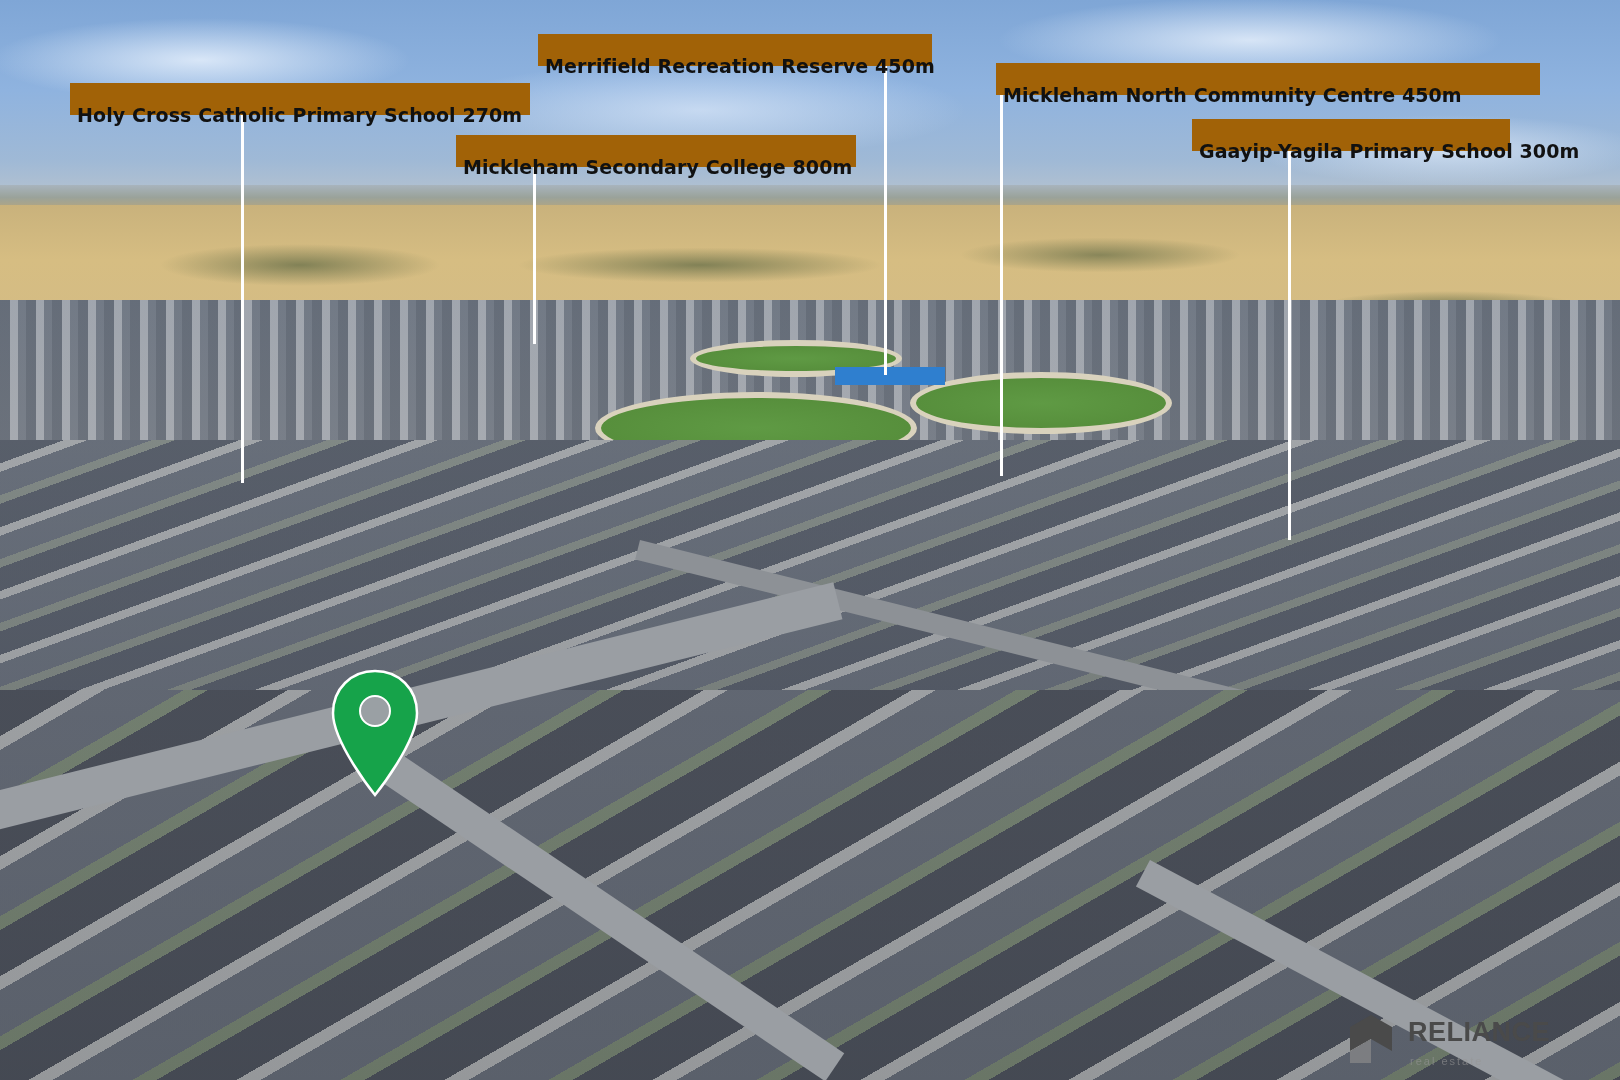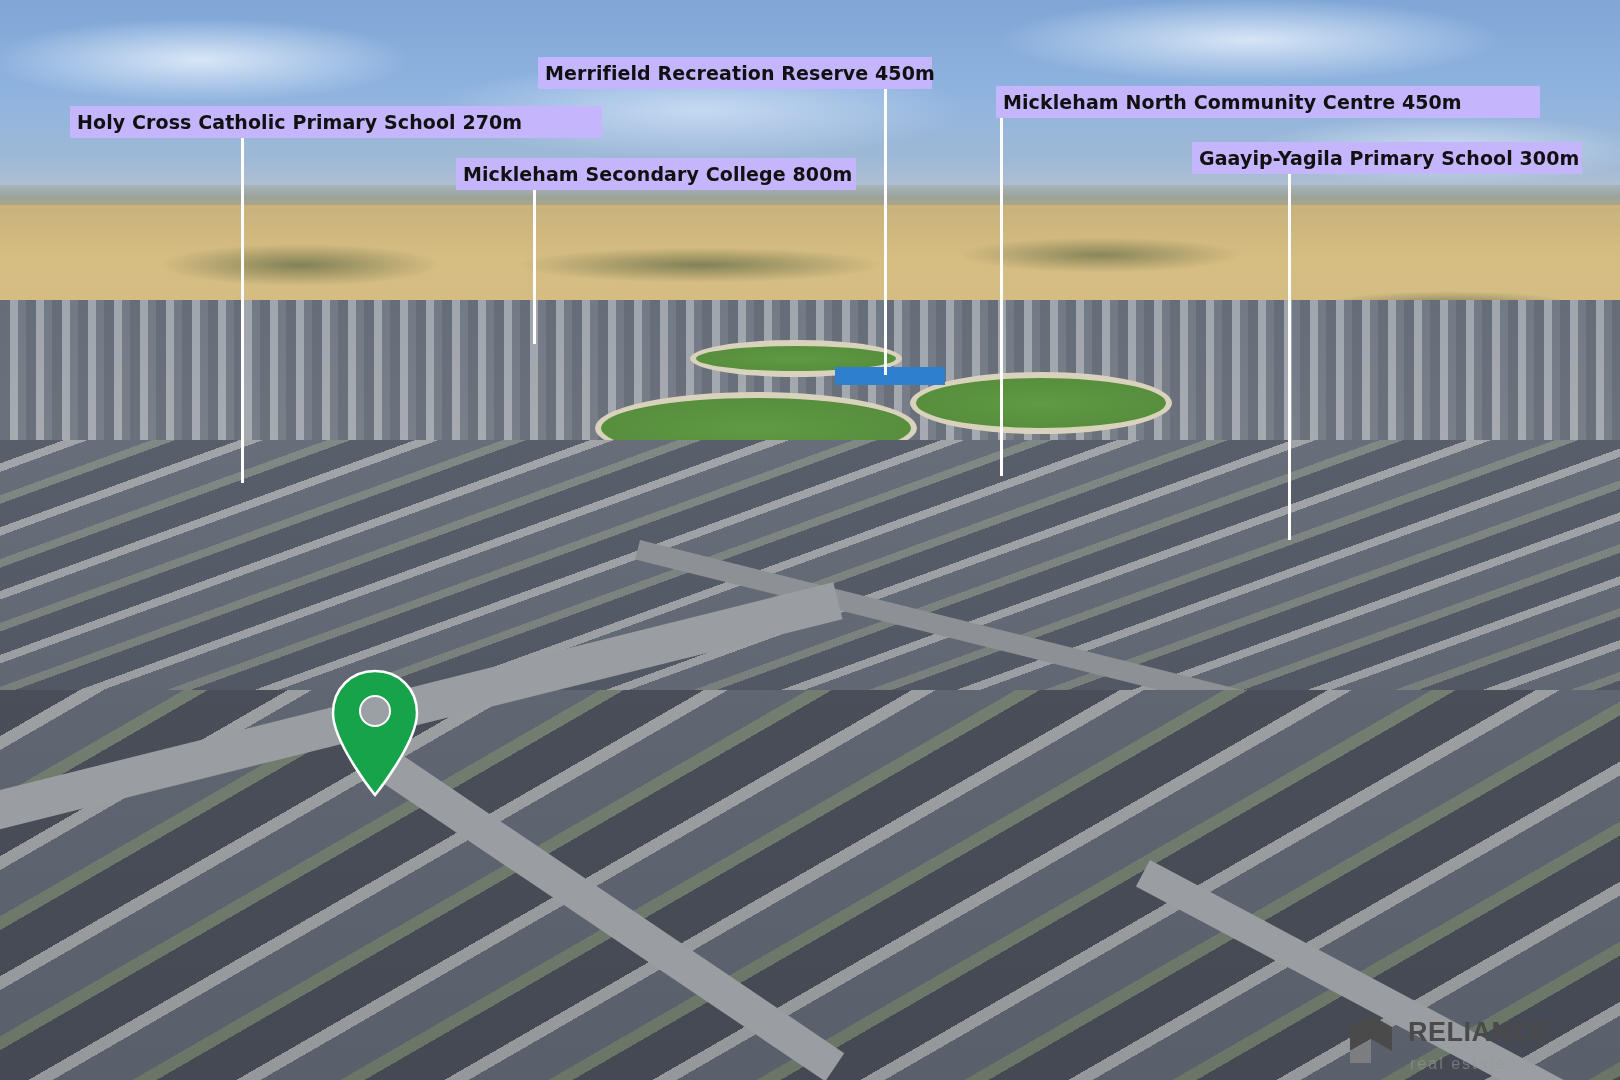--- a/index.html
+++ b/index.html
@@ -37,28 +37,28 @@
     .suburb-near { position:absolute; left:0; top:690px; width:1620px; height:390px;
       background:
         repeating-linear-gradient(150deg, rgba(58,62,72,0.7) 0 40px, rgba(195,195,192,0.55) 40px 52px, rgba(88,94,106,0.6) 52px 92px, rgba(120,140,95,0.45) 92px 104px),
         linear-gradient(180deg,#6d737d 0%, #5d636c 100%); }
     .road { position:absolute; background:#9a9ea3; }
     .road.r1 { left:-40px; top:800px; width:900px; height:38px; transform:rotate(-14deg); transform-origin:left top; }
     .road.r2 { left:380px; top:740px; width:560px; height:34px; transform:rotate(34deg); transform-origin:left top; }
     .road.r3 { left:1150px; top:860px; width:520px; height:30px; transform:rotate(28deg); transform-origin:left top; }
     .road.r4 { left:640px; top:540px; width:1000px; height:20px; transform:rotate(14deg); transform-origin:left top; background:#8d9196; }
 
-    .label { position:absolute; background:#c4b5fd; color:#111111; font-family:"DejaVu Sans", sans-serif; font-size:19px; font-weight:bold; letter-spacing:0.1px; white-space:nowrap; padding:0 7px; height:32px; line-height:32px; box-sizing:border-box;margin-top:23px; }
+    .label { position:absolute; background:#a16207; color:#111111; font-family:"DejaVu Sans", sans-serif; font-size:19px; font-weight:bold; letter-spacing:0.1px; white-space:nowrap; padding:16px 7px; height:32px; line-height:32px; box-sizing:border-box; }
     .leader { position:absolute; width:3px; background:#ffffff; }
 
     .pin { position:absolute; left:330px; top:668px; width:90px; height:130px; }
     .logo { position:absolute; left:1350px; top:1015px; width:260px; height:60px; }
     .logo .mark { position:absolute; left:0; top:0; width:42px; height:48px; }
     .logo .brand { position:absolute; left:58px; top:2px; font-family:"Liberation Sans", sans-serif; font-weight:bold; font-size:27px; color:#4a4a4a; letter-spacing:0.5px; }
-    .logo .sub { position:absolute; left:60px; top:40px; font-family:"Liberation Sans", sans-serif; font-size:16px; color:rgba(150,150,150,0.6); letter-spacing:2px;text-align:center; }
+    .logo .sub { position:absolute; left:60px; top:40px; font-family:"Liberation Sans", sans-serif; font-size:11px; color:rgba(150,150,150,0.6); letter-spacing:2px;text-align:center; }
   </style>
 </head>
 <body>
 
 <div class="scene">
   <div class="sky"></div>
   <div class="horizon"></div>
   <div class="hills"></div>
   <div class="suburb-far"></div>
   <div class="oval three"></div>
@@ -72,25 +72,25 @@
   <div class="road r2"></div>
   <div class="road r3"></div>
 </div>
 
 <div class="leader" style="left:241px; top:113px; height:370px;"></div>
 <div class="leader" style="left:533px; top:166px; height:178px;"></div>
 <div class="leader" style="left:884px; top:65px; height:310px;"></div>
 <div class="leader" style="left:1000px; top:94px; height:382px;"></div>
 <div class="leader" style="left:1288px; top:150px; height:390px;"></div>
 
-<div class="label" style="left:70px; top:83px; width:532px;">Holy Cross Catholic Primary School 270m</div>
+<div class="label" style="left:70px; top:83px; width:460px;">Holy Cross Catholic Primary School 270m</div>
 <div class="label" style="left:456px; top:135px; width:400px;">Mickleham Secondary College 800m</div>
 <div class="label" style="left:538px; top:34px; width:394px;">Merrifield Recreation Reserve 450m</div>
 <div class="label" style="left:996px; top:63px; width:544px;">Mickleham North Community Centre 450m</div>
-<div class="label" style="left:1192px; top:119px; width:390px;">Gaayip-Yagila Primary School 300m</div>
+<div class="label" style="left:1192px; top:119px; width:318px;">Gaayip-Yagila Primary School 300m</div>
 
 <div class="pin">
   <svg width="90" height="130" viewBox="0 0 90 130">
     <path d="M45 3 C21 3 3 21 3 45 C3 75 45 127 45 127 C45 127 87 75 87 45 C87 21 69 3 45 3 Z" fill="#16a34a" stroke="#ffffff" stroke-width="2.5"></path>
     <circle cx="45" cy="43" r="15" fill="#9aa0a4" stroke="#ffffff" stroke-width="2"></circle>
   </svg>
 </div>
 
 <div class="logo">
   <div class="mark">

